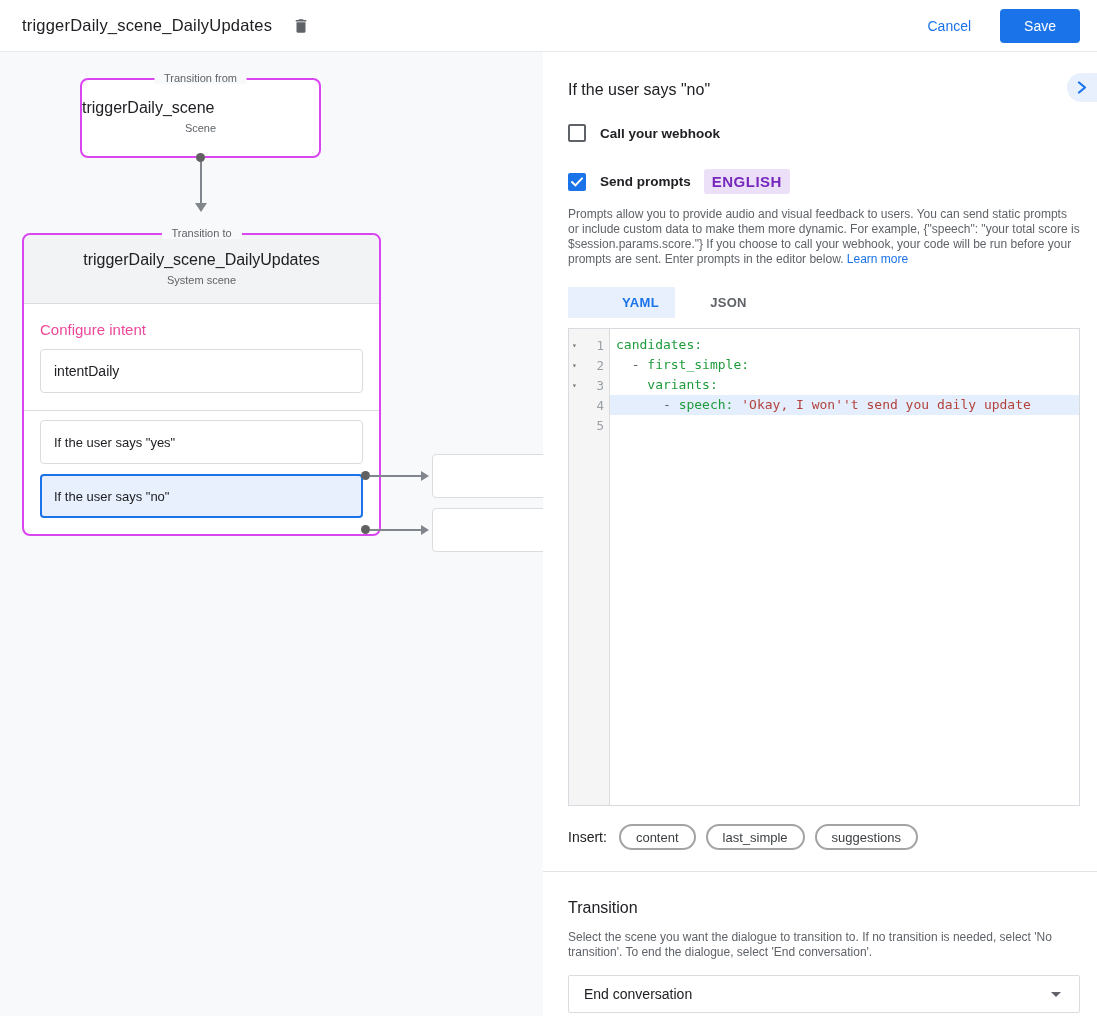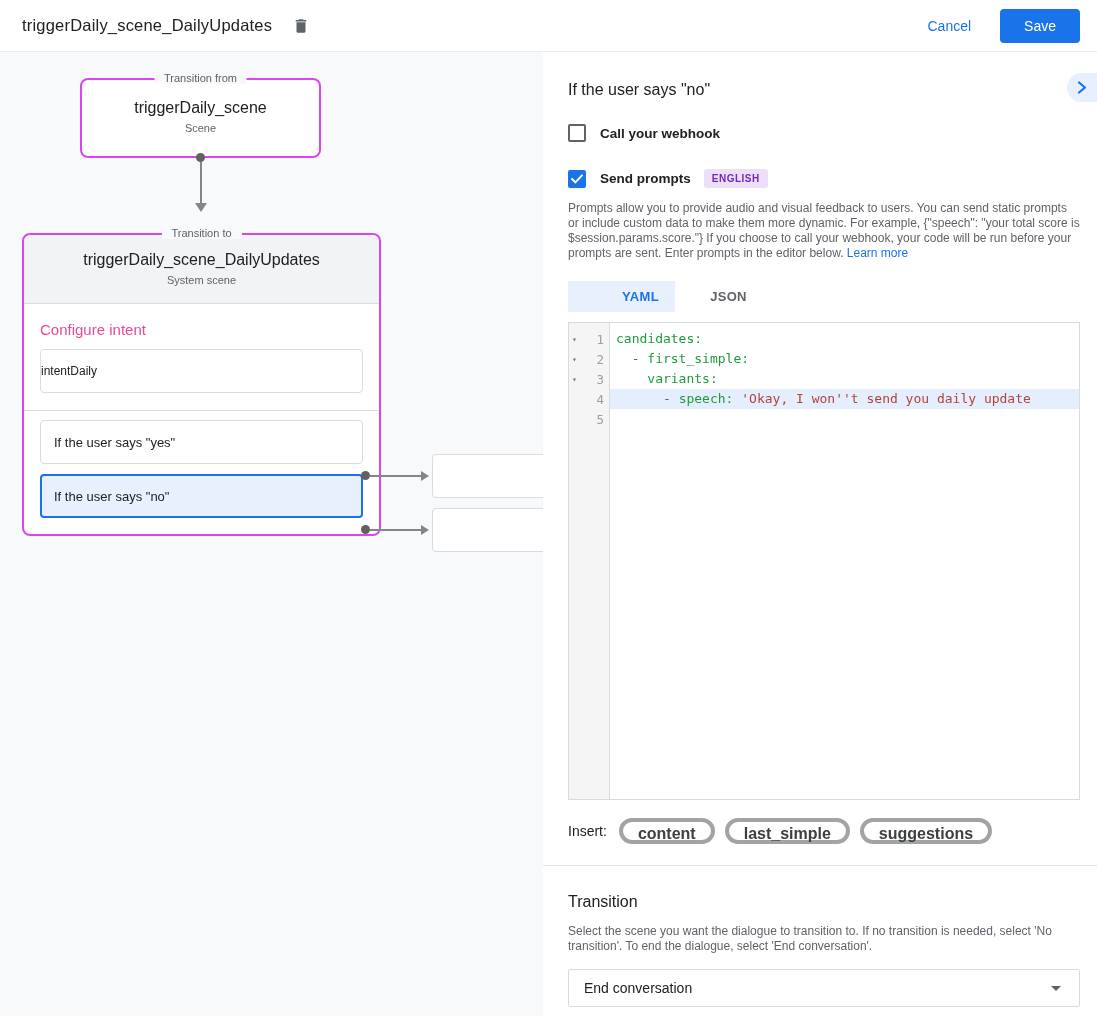--- a/index.html
+++ b/index.html
@@ -28,36 +28,36 @@
   .canvas { position:relative; width:543px; flex:none; background:#f8f9fa; overflow:hidden; }
   .panel { flex:1; background:#fff; position:relative; padding:0 17px 0 25px; }
 
   
   .node-card { position:absolute; background:#fff; border:2px solid #d946ef; border-radius:8px; }
   .card-legend {
     position:absolute; top:-8px; left:50%; transform:translateX(-50%);
     background:#f8f9fa; padding:0 10px; font-size:11px; color:#5f6368; white-space:nowrap;
   }
   .from-card { left:80px; top:26px; width:241px; height:80px; }
-  .node-title { font-size:16px; color:#202124; text-align:center; margin-top:19px; }
+  .node-title { font-size:16px; color:#202124; margin-top:19px; }
   .node-sub { font-size:11px; color:#5f6368; text-align:center; margin-top:5px; }
   .dot { position:absolute; width:9px; height:9px; border-radius:50%; background:#616161; }
   .vline { position:absolute; left:200px; top:110px; width:2px; height:41px; background:#80868b; }
   .arrow-down { position:absolute; left:195px; top:151px; width:0; height:0;
     border-left:6px solid transparent; border-right:6px solid transparent; border-top:9px solid #80868b; }
   .to-card { left:22px; top:181px; width:359px; }
   .to-card-header {
     background:#f1f3f4; border-bottom:1px solid #dadce0; border-radius:8px 8px 0 0;
     padding:16px 0 17px; text-align:center;
   }
   .to-card-header .node-title { margin-top:0; }
   .section-label { margin:17px 16px 0; font-size:15px; color:#ec4899; }
   .intent-input {
     margin:11px 16px 17px; border:1px solid #dadce0; border-radius:4px; height:44px;
-    display:flex; align-items:center; font-size:12px; color:#202124; background:#fff;
+    display:flex; align-items:center; padding-left:13px; font-size:14px; color:#202124; background:#fff;
   }
   .card-divider { border-top:1px solid #dadce0; }
   .cond-label { margin:14px 16px 0; font-size:15px; color:#202124; }
   .cond-row {
     margin:9px 16px 0; height:44px; border:1px solid #dadce0; border-radius:4px; background:#fff;
     display:flex; align-items:center; padding-left:13px; font-size:13px; color:#202124; cursor:pointer;
   }
   .cond-row.selected { border:2px solid #1a73e8; background:#e8f0fe; padding-left:12px; margin-top:10px; }
   .cond-row:last-child { margin-bottom:16px; }
   .hline { position:absolute; width:51px; height:2px; background:#80868b; }
@@ -70,21 +70,21 @@
   .panel-title { padding-top:29px; font-size:16px; font-weight:400; color:#202124; }
   .expand-btn {
     position:absolute; top:21px; right:0; width:30px; height:29px; background:#e8f0fe;
     border-radius:16px 0 0 16px; display:flex; align-items:center; justify-content:center; cursor:pointer;
   }
   .check-row { display:flex; align-items:center; margin-top:25px; }
   .cb { width:18px; height:18px; border:2px solid #5f6368; border-radius:2px; background:#fff; flex:none; cursor:pointer; }
   .cb.checked { background:#1a73e8; border-color:#1a73e8; display:flex; align-items:center; justify-content:center; }
   .check-label { margin-left:14px; font-size:13.5px; font-weight:bold; color:#202124; }
   .lang-badge {
-    margin-left:13px; background:#ece0f8; color:#7627bc; font-size:10px; font-weight:bold;
+    margin-left:13px; background:#ece0f8; color:#7627bc; font-size:15px; font-weight:bold;
     letter-spacing:.5px; padding:4px 8px; border-radius:3px;
   }
   .desc { margin-top:13px; font-size:12px; line-height:15px; color:#5f6368; }
   .link { color:#1a73e8; cursor:pointer; }
   .tabs { display:flex; margin-top:20px; }
   .tab { width:107px; height:31px; line-height:31px; text-align:center; font-size:13px;
     font-weight:bold; letter-spacing:.3px; color:#5f6368; cursor:pointer; }
   .tab.active { background:#e8f0fe; color:#1a73e8;padding-left:38px; }
   .editor {
     margin-top:10px; height:478px; border:1px solid #d7dade; background:#fff;
@@ -97,22 +97,22 @@
   .code { flex:1; padding-top:6px; cursor:text; overflow:hidden; }
   .code-line { height:20px; line-height:20px; white-space:pre; padding-left:6px; }
   .code-line.hl { background:#e4eefc; }
   .tk-plain { color:#202124; }
   .tk-dash { color:#5f6368; }
   .tk-key { color:#1e9c3c; }
   .tk-string { color:#b3433c; }
   .insert-row { display:flex; align-items:center; margin-top:18px; font-size:14px; color:#202124; }
   .chips { display:flex; margin-left:12px; gap:10px; }
   .chip {
-    border:4px solid #a3a3a3; border-radius:14px; height:26px; line-height:24px; padding:0 15px;
-    font-size:16px; color:#3c4043; background:#fff; cursor:pointer;font-weight:bold;
+    border:2px solid #a3a3a3; border-radius:14px; height:26px; line-height:24px; padding:0 15px;
+    font-size:13px; color:#3c4043; background:#fff; cursor:pointer;
   }
   .panel-divider { margin:21px -17px 0 -25px; border-top:1px solid #e1e3e6; }
   .transition-title { margin-top:27px; font-size:16px; color:#202124; }
   .transition-desc { margin-top:13px; font-size:12px; line-height:15px; color:#5f6368; max-width:505px; }
   .select {
     margin-top:15px; height:38px; border:1px solid #dadce0; border-radius:2px; background:#fff;
     display:flex; align-items:center; justify-content:space-between; padding:0 18px 0 15px;
     font-size:14px; color:#202124; cursor:pointer;
   }
   .caret { width:0; height:0; border-left:5px solid transparent; border-right:5px solid transparent;

